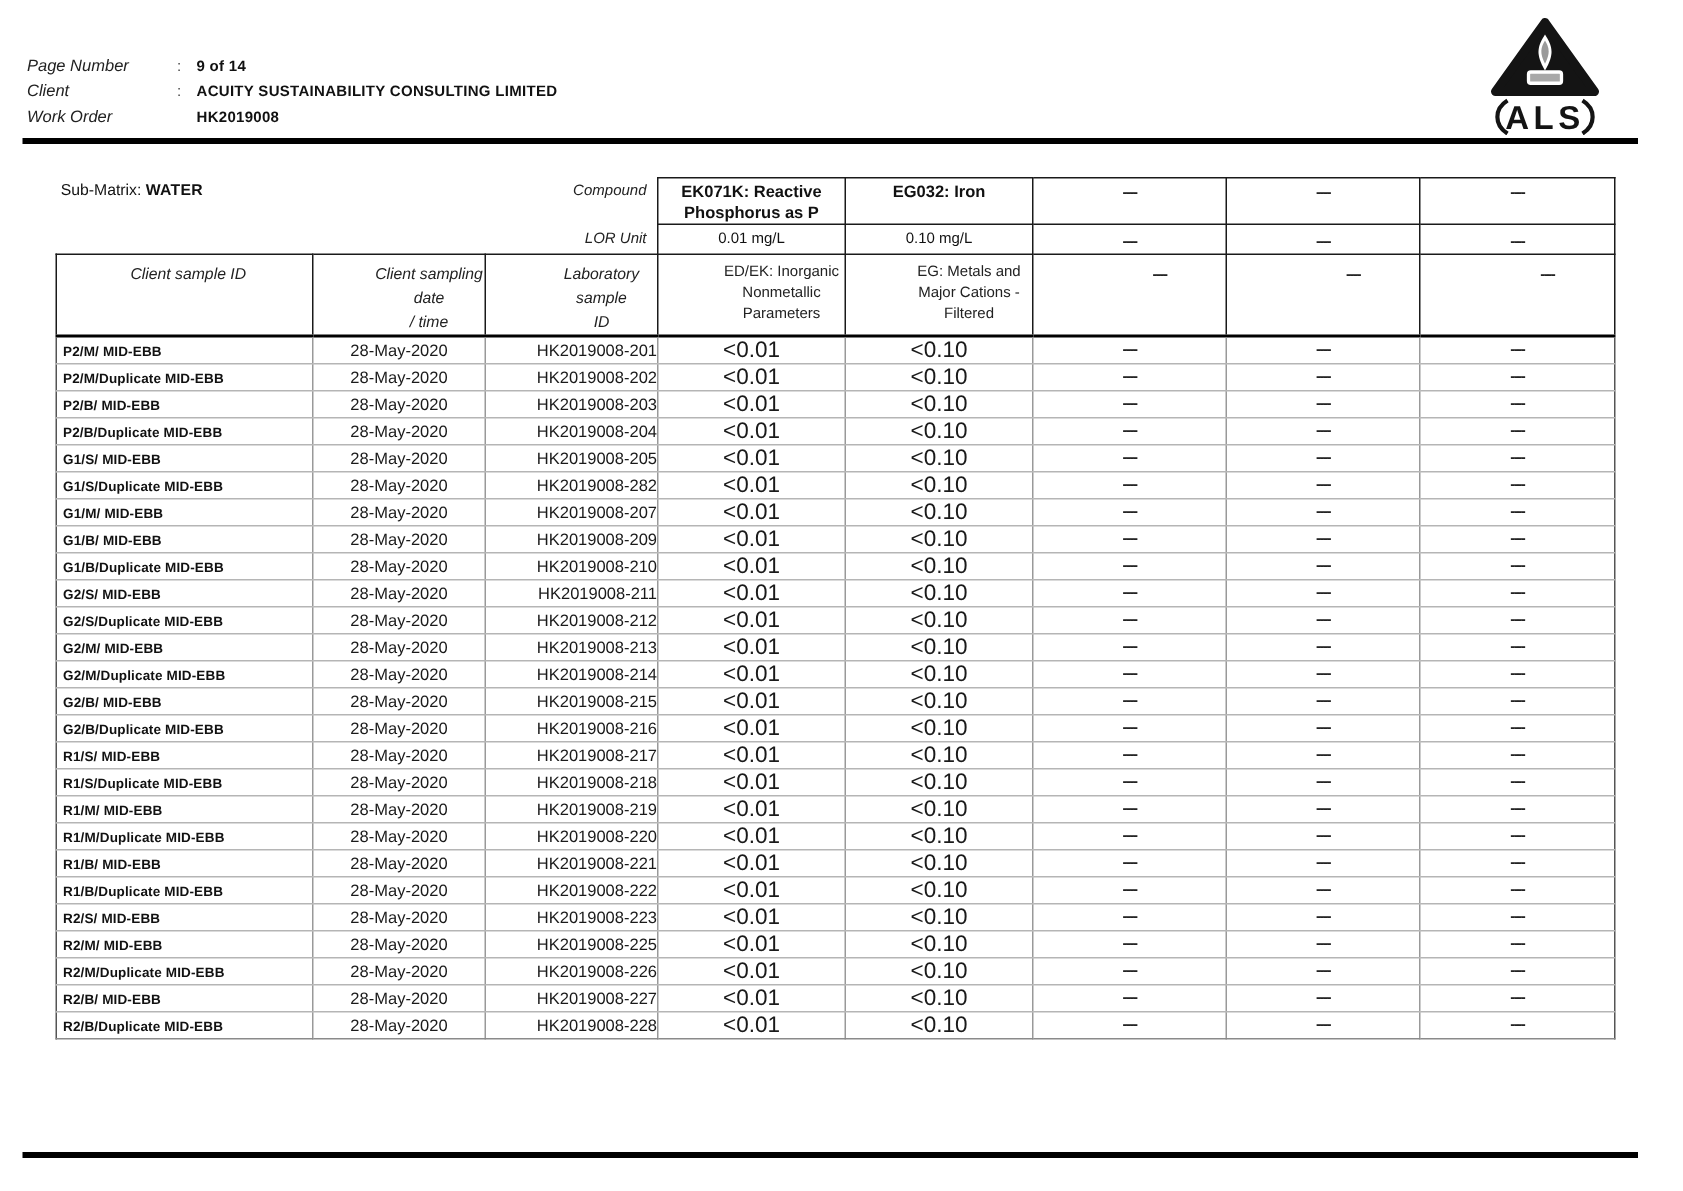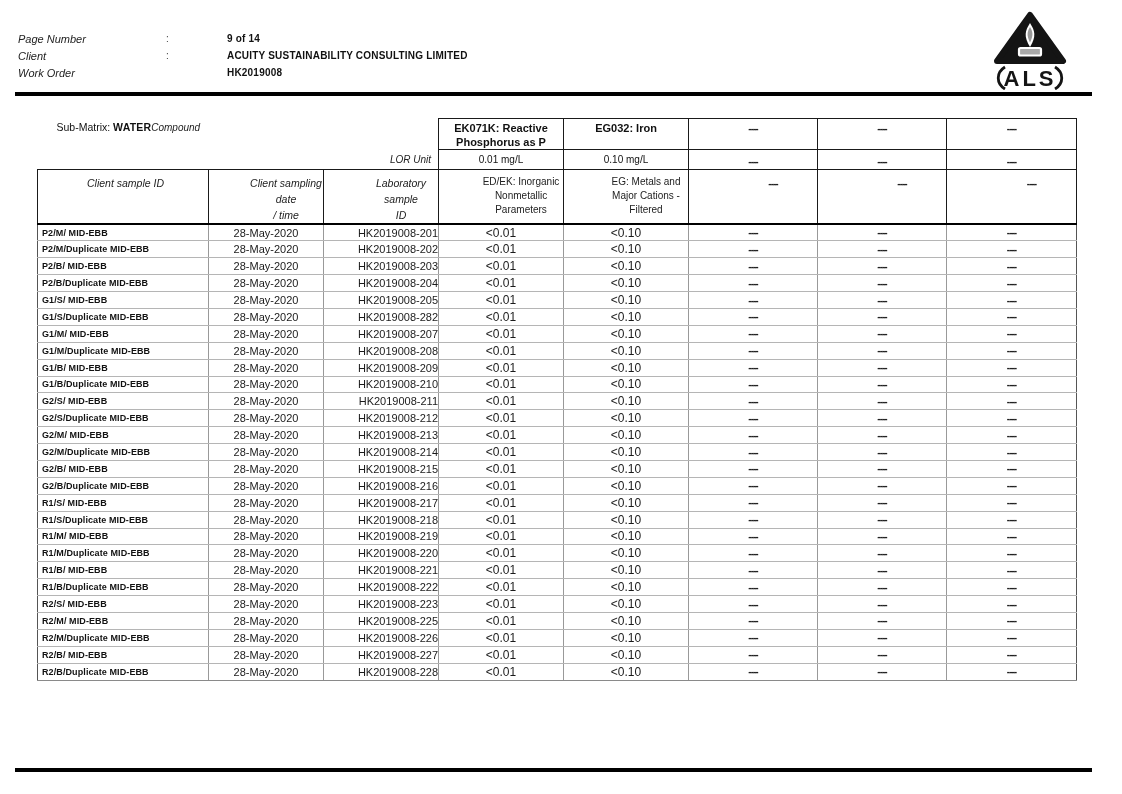--- a/index.html
+++ b/index.html
@@ -1,21 +1,21 @@
 <!DOCTYPE html>
 <html><head>
 <meta charset="utf-8">
 <style>
   * { margin: 0; padding: 0; box-sizing: border-box; }
   html, body { width: 1122px; height: 794px; background: #fff; overflow: hidden; }
   body { font-family: "Liberation Sans", "DejaVu Sans", sans-serif; color: #111; position: relative; }
 
   
   .hdr-fields { position: absolute; left: 18px; top: 33px; }
-  .hdr-row { display: flex; align-items: flex-start; height: 17px; gap: 48px; }
+  .hdr-row { display: flex; align-items: flex-end; height: 17px; }
   .hdr-label { width: 100px; font-style: italic; font-size: 11px; color: #222; }
   .hdr-colon { width: 13px; font-size: 10px; color: #444; }
   .hdr-value { font-weight: bold; font-size: 10px; letter-spacing: .2px; }
 
   .logo-wrap { position: absolute; left: 985px; top: 8px; width: 90px; height: 82px; }
 
   .rule { position: absolute; left: 15px; width: 1077px; height: 4px; background: #000; }
   .rule-top { top: 92px; }
   .rule-bottom { top: 768px; }
 
@@ -26,21 +26,21 @@
 
   
   .rowA td { height: 28px; vertical-align: top; }
   .rowB td { height: 20px; vertical-align: middle; }
   .rowC td { height: 39px; vertical-align: top; padding-left: 40px; }
 
   .corner { border: none; }
   .rowA .corner { padding: 2px 7px 0 3px; }
   .rowB .corner { text-align: right; padding-right: 7px; font-style: italic; }
 
-  .cornerA-flex { display: flex; align-items: baseline; margin-left: 16px; }
+  .cornerA-flex { display: flex; justify-content: space-between; align-items: baseline; }
   .submatrix { font-size: 10.5px; }
   .submatrix b { font-size: 10.5px; letter-spacing: .2px; }
   .it-label { font-style: italic; font-size: 10px; color: #222; }
 
   .box { border: 1px solid #1a1a1a; }
   .cmp { font-weight: bold; font-size: 11px; text-align: center; line-height: 14px; padding-top: 2px; }
   .lor { font-size: 10px; text-align: center; }
   .mth { font-size: 10px; text-align: center; line-height: 14px; padding-top: 5px; color: #222; }
   .hdash { font-weight: bold; font-size: 10px; text-align: center; letter-spacing: -1px; padding-top: 4px; color: #222; }
   .rowC .hdash { padding-top: 8px; }
@@ -55,21 +55,21 @@
                   border-left: 1px solid #999; border-right: 1px solid #999;
                   border-top: 1px solid #b5b5b5; border-bottom: 1px solid #b5b5b5; }
   tbody.data tr:first-child td { border-top: 2.5px solid #000; }
   tbody.data tr:last-child td { border-bottom: 1.5px solid #8a8a8a; }
   tbody.data td:first-child { border-left: 1.5px solid #555; }
   tbody.data td:last-child { border-right: 1.5px solid #555; }
 
   .c-sample { font-weight: bold; font-size: 9px; text-align: left; padding-left: 4px; letter-spacing: .1px; }
   .c-date   { font-size: 11px; text-align: center; color: #1a1a1a; }
   .c-lab    { font-size: 11px; text-align: right; color: #1a1a1a; margin-top: 12px; }
-  .c-val    { font-size: 12px; text-align: center; color: #1a1a1a; }
+  .c-val    { font-size: 15px; text-align: center; color: #1a1a1a; }
   .c-dash   { font-weight: bold; font-size: 10px; text-align: center; letter-spacing: -1px; color: #222; }
 </style>
 </head>
 <body>
 
 <div class="hdr-fields">
   <div class="hdr-row">
     <span class="hdr-label">Page Number</span>
     <span class="hdr-colon">:</span>
     <span class="hdr-value">9 of 14</span>
@@ -215,30 +215,20 @@
     <td class="c-sample">G1/M/ MID-EBB</td>
     <td class="c-date">28-May-2020</td>
     <td class="c-lab">HK2019008-207</td>
     <td class="c-val">&lt;0.01</td>
     <td class="c-val">&lt;0.10</td>
     <td class="c-dash">----</td>
     <td class="c-dash">----</td>
     <td class="c-dash">----</td>
   </tr>
       <tr>
-    <td class="c-sample">G1/M/Duplicate MID-EBB</td>
-    <td class="c-date">28-May-2020</td>
-    <td class="c-lab">HK2019008-208</td>
-    <td class="c-val">&lt;0.01</td>
-    <td class="c-val">&lt;0.10</td>
-    <td class="c-dash">----</td>
-    <td class="c-dash">----</td>
-    <td class="c-dash">----</td>
-  </tr>
-      <tr>
     <td class="c-sample">G1/B/ MID-EBB</td>
     <td class="c-date">28-May-2020</td>
     <td class="c-lab">HK2019008-209</td>
     <td class="c-val">&lt;0.01</td>
     <td class="c-val">&lt;0.10</td>
     <td class="c-dash">----</td>
     <td class="c-dash">----</td>
     <td class="c-dash">----</td>
   </tr>
       <tr>

